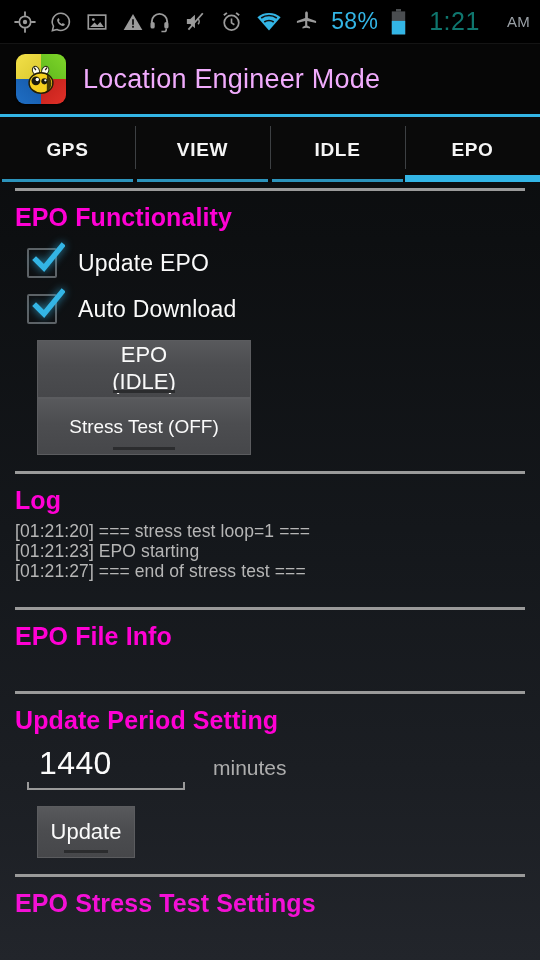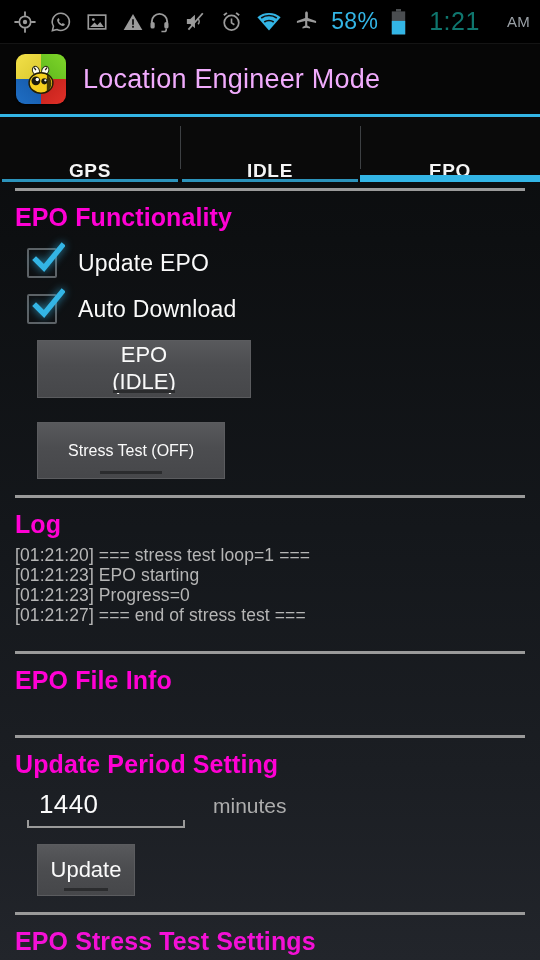--- a/index.html
+++ b/index.html
@@ -58,21 +58,21 @@
     width: 34px; height: 30px;
   }
   .app-title {
     color: #f0abfc; font-size: 27px; margin-left: 17px; letter-spacing: .2px;
     font-weight: 400;
   }
 
   
   .tabbar { display: flex; height: 65px; background: #0a0a0a; position: relative; }
   .tab {
-    flex: 1; display: flex; align-items: flex-end; justify-content: center;
+    flex: 1; display: flex; align-items: center; justify-content: center;
     position: relative; cursor: pointer;
   }
   .tab + .tab::before {
     content: ""; position: absolute; left: 0; top: 9px; bottom: 13px;
     width: 1px; background: #3d4043;
   }
   .tab span {
     color: #f5f5f5; font-size: 19px; font-weight: bold; letter-spacing: .7px;
   }
   .tab::after {
@@ -111,35 +111,35 @@
     color: #fafafa; font-size: 22px;
     display: flex; align-items: center; justify-content: center;
     text-align: center; line-height: 1.22; position: relative;
     cursor: pointer;
   }
   .btn::after {
     content: ""; position: absolute; left: 50%; transform: translateX(-50%);
     bottom: 4px; width: 62px; height: 3px; background: #2b2c2e;
   }
   #epo-btn { width: 214px; height: 58px; margin: 16px 0 0 22px; }
-  #stress-btn { width: 188px; height: 57px; margin: 24px 0 0 22px; font-size: 16px; }
+  #stress-btn { width: 214px; height: 57px; margin: 0 0 0 22px; font-size: 19px; }
 
   .log-lines { margin: 2px 0 10px 0; }
   .log-line {
     color: #b6b6b6; font-size: 17.5px; line-height: 20px; letter-spacing: .1px;
     white-space: pre;
   }
 
   .spacer-sm { height: 30px; }
   .spacer-xs { height: 16px; }
 
   .field-row { display: flex; align-items: flex-end; margin: 10px 0 0 12px; }
   .edit-wrap { position: relative; width: 158px; }
   .edit-text {
-    color: #fbfbfb; font-size: 26px; padding: 0 0 6px 12px; letter-spacing: .4px;
+    color: #fbfbfb; font-size: 32px; padding: 0 0 6px 12px; letter-spacing: .4px;
   }
   .edit-underline { height: 2px; background: #9a9a9a; position: relative; }
   .edit-underline::before, .edit-underline::after {
     content: ""; position: absolute; bottom: 0; width: 2px; height: 8px; background: #9a9a9a;
   }
   .edit-underline::before { left: 0; }
   .edit-underline::after { right: 0; }
   .unit-label { color: #adadad; font-size: 21px; margin: 0 0 10px 28px; }
 
   #update-btn { width: 98px; height: 52px; margin: 16px 0 0 22px; font-size: 22px; }
@@ -254,20 +254,23 @@
       </svg>
     </div>
     <div class="app-title">Location Engineer Mode</div>
   </div>
 
   <div class="tabbar">
     <div class="tab">
       <span>GPS</span>
     </div>
     <div class="tab">
+      <span>VIEW</span>
+    </div>
+    <div class="tab">
       <span>IDLE</span>
     </div>
     <div class="tab active">
       <span>EPO</span>
     </div>
   </div>
   <div class="tabbar-divider"></div>
 
   <div class="content">
 
@@ -302,21 +305,20 @@
       <span>Stress Test (OFF)</span>
     </div>
 
     <div class="spacer-xs"></div>
     <div class="divider"></div>
 
     <div class="sec-title">Log</div>
     <div class="log-lines">
       <div class="log-line">[01:21:20] === stress test loop=1 ===</div>
       <div class="log-line">[01:21:23] EPO starting</div>
-      <div class="log-line">[01:21:23] Progress=0</div>
       <div class="log-line">[01:21:27] === end of stress test ===</div>
     </div>
 
     <div class="spacer-xs"></div>
     <div class="divider"></div>
 
     <div class="sec-title">EPO File Info</div>
     <div class="log-lines"></div>
 
     <div class="spacer-sm"></div>

